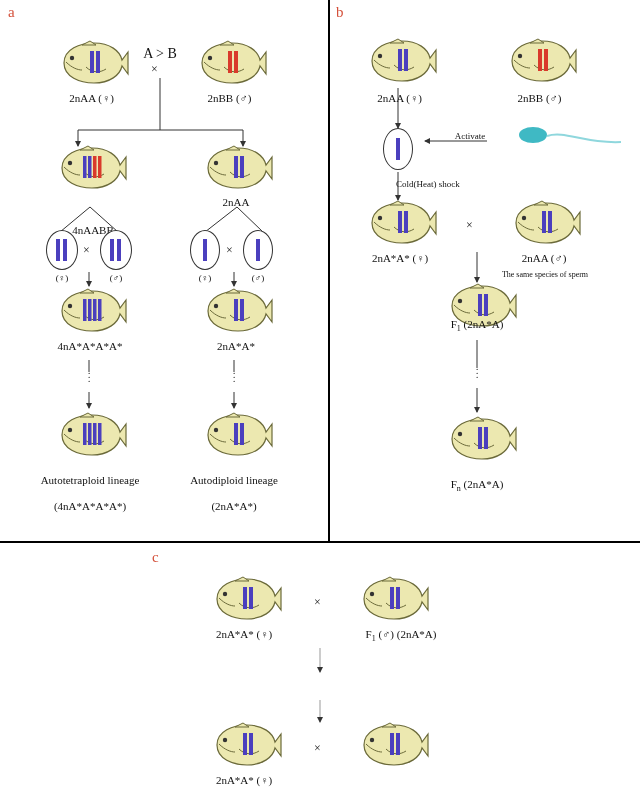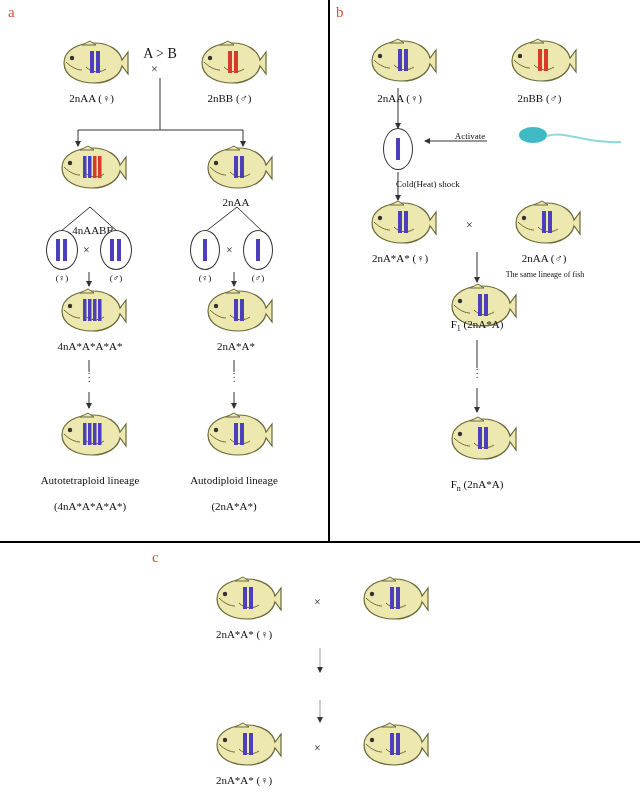--- a/index.html
+++ b/index.html
@@ -336,21 +336,21 @@
       <path d="M30,5 L38,1 L44,5 Z" fill="#ece8b0" stroke="#6b6a3a" stroke-width="1"></path>
       <circle cx="20" cy="18" r="2.2" fill="#333"></circle>
       <path d="M14,22 C20,28 26,30 30,30" fill="none" stroke="#6b6a3a" stroke-width="1"></path>
       <path d="M34,27 C40,33 48,33 54,29" fill="none" stroke="#6b6a3a" stroke-width="1"></path>
       <rect x="38" y="11" width="4" height="22" fill="#4b3fbe"></rect>
       <rect x="44" y="11" width="4" height="22" fill="#4b3fbe"></rect>
     </svg>
   </div>
   <div class="caption" style="left:348px; top:252px; width:104px;">2nA*A* (♀)</div>
   <div class="caption" style="left:496px; top:252px; width:96px;">2nAA (♂)</div>
-  <div class="caption tiny" style="left:480px; top:268px; width:130px;">The same lineage of fish</div>
+  <div class="caption tiny" style="left:480px; top:268px; width:130px;">The same species of sperm</div>
 
   <div class="fish" style="left:440px; top:283px;">
     <svg width="78" height="46" viewBox="0 0 78 46">
       <path d="M12,23 C12,9 28,3 42,3 C58,3 68,11 70,20 L76,12 L76,34 L70,26 C68,35 58,43 42,43 C28,43 12,37 12,23 Z" fill="#ece8b0" stroke="#6b6a3a" stroke-width="1.2"></path>
       <path d="M30,5 L38,1 L44,5 Z" fill="#ece8b0" stroke="#6b6a3a" stroke-width="1"></path>
       <circle cx="20" cy="18" r="2.2" fill="#333"></circle>
       <path d="M14,22 C20,28 26,30 30,30" fill="none" stroke="#6b6a3a" stroke-width="1"></path>
       <path d="M34,27 C40,33 48,33 54,29" fill="none" stroke="#6b6a3a" stroke-width="1"></path>
       <rect x="38" y="11" width="4" height="22" fill="#4b3fbe"></rect>
       <rect x="44" y="11" width="4" height="22" fill="#4b3fbe"></rect>
@@ -393,20 +393,21 @@
       <path d="M12,23 C12,9 28,3 42,3 C58,3 68,11 70,20 L76,12 L76,34 L70,26 C68,35 58,43 42,43 C28,43 12,37 12,23 Z" fill="#ece8b0" stroke="#6b6a3a" stroke-width="1.2"></path>
       <path d="M30,5 L38,1 L44,5 Z" fill="#ece8b0" stroke="#6b6a3a" stroke-width="1"></path>
       <circle cx="20" cy="18" r="2.2" fill="#333"></circle>
       <path d="M14,22 C20,28 26,30 30,30" fill="none" stroke="#6b6a3a" stroke-width="1"></path>
       <path d="M34,27 C40,33 48,33 54,29" fill="none" stroke="#6b6a3a" stroke-width="1"></path>
       <rect x="38" y="11" width="4" height="22" fill="#4b3fbe"></rect>
       <rect x="44" y="11" width="4" height="22" fill="#4b3fbe"></rect>
     </svg>
   </div>
   <div class="caption" style="left:192px; top:628px; width:104px;">2nA*A* (♀)</div>
+  <div class="caption" style="left:336px; top:628px; width:130px;"><span>F</span><span class="sub">1</span><span> (♂) (2nA*A)</span></div>
 
 
   <div class="fish" style="left:205px; top:722px;">
     <svg width="78" height="46" viewBox="0 0 78 46">
       <path d="M12,23 C12,9 28,3 42,3 C58,3 68,11 70,20 L76,12 L76,34 L70,26 C68,35 58,43 42,43 C28,43 12,37 12,23 Z" fill="#ece8b0" stroke="#6b6a3a" stroke-width="1.2"></path>
       <path d="M30,5 L38,1 L44,5 Z" fill="#ece8b0" stroke="#6b6a3a" stroke-width="1"></path>
       <circle cx="20" cy="18" r="2.2" fill="#333"></circle>
       <path d="M14,22 C20,28 26,30 30,30" fill="none" stroke="#6b6a3a" stroke-width="1"></path>
       <path d="M34,27 C40,33 48,33 54,29" fill="none" stroke="#6b6a3a" stroke-width="1"></path>
       <rect x="38" y="11" width="4" height="22" fill="#4b3fbe"></rect>

